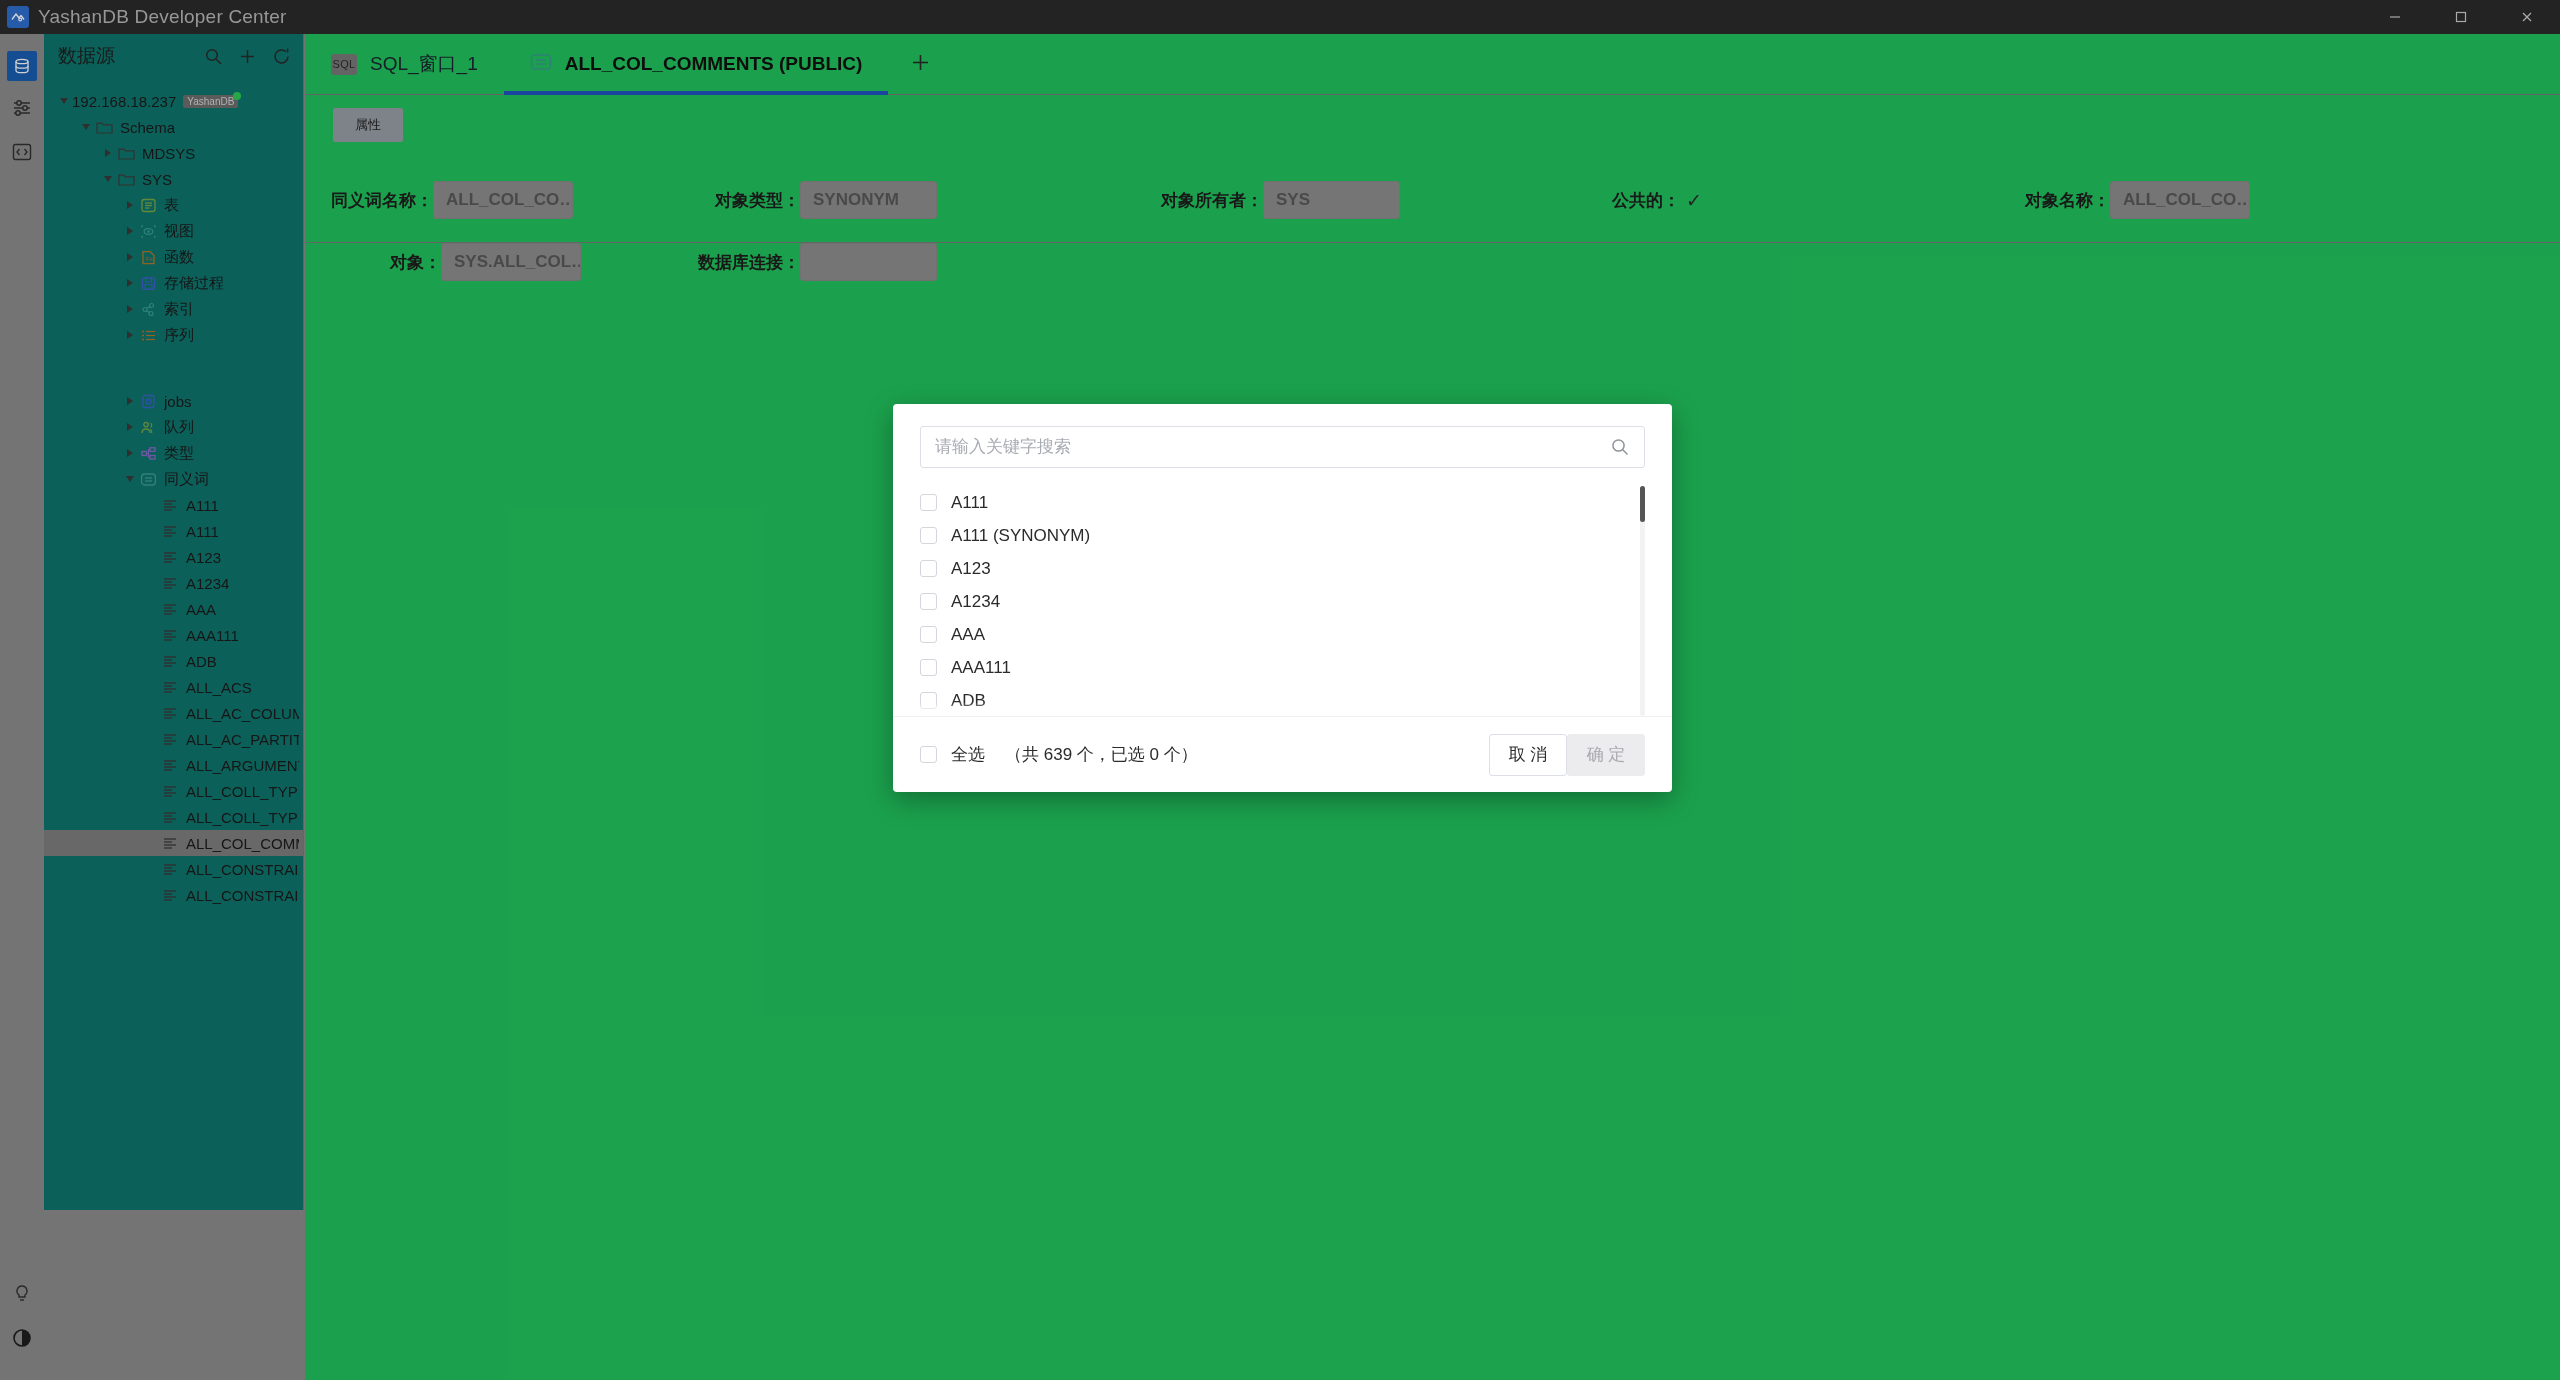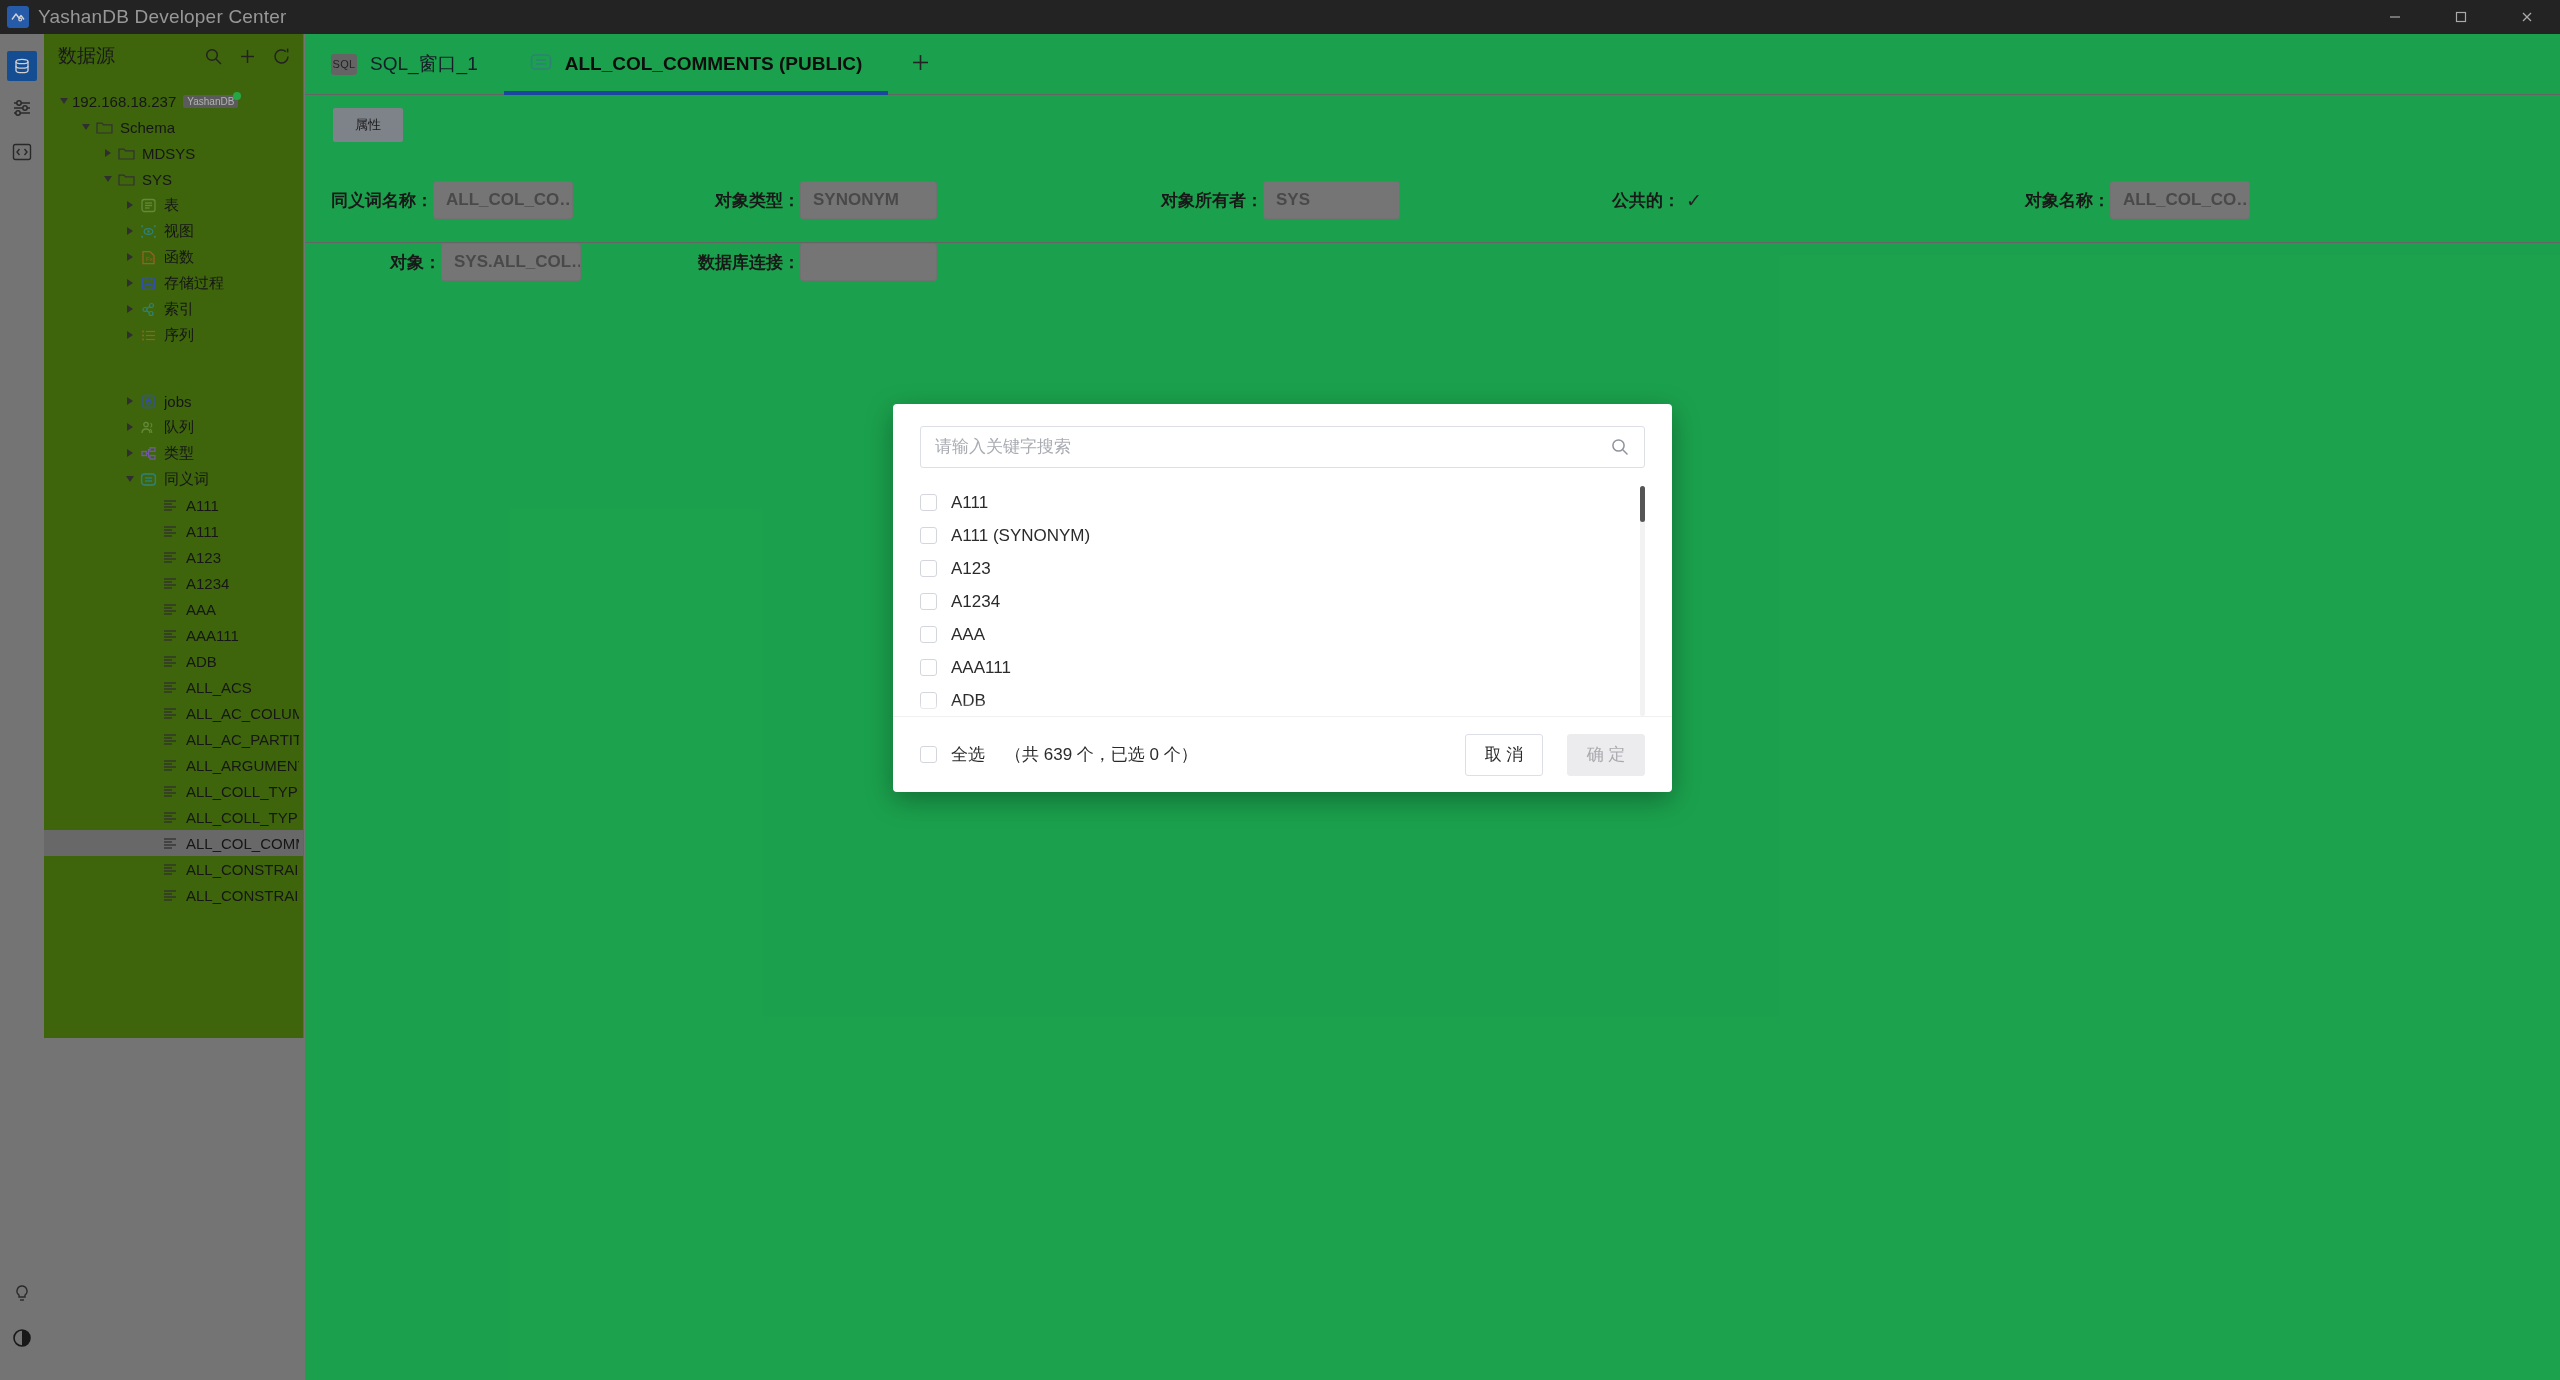--- a/index.html
+++ b/index.html
@@ -43,22 +43,22 @@
     color: #3c3c3c;
   }
   .rail-badge {
     width: 30px; height: 30px; background: #1a5fb4; border-radius: 2px;
     display: flex; align-items: center; justify-content: center;
   }
   .rail-spacer { flex: 1; }
 
   
   .sidebar {
-    position: absolute; top: 34px; left: 44px; width: 260px; height: 1004px;
-    background: #4d7c0f;
+    position: absolute; top: 34px; left: 44px; width: 260px; height: 1176px;
+    background: #0f766e;
     border-right: 1px solid #7b7b7b;
     overflow: hidden;
   }
   .sb-head {
     height: 44px; display: flex; align-items: center; padding: 0 12px 0 14px;
   }
   .sb-title { font-size: 19px; color: #1f1f1f; font-weight: 500; }
   .sb-actions { margin-left: auto; display: flex; gap: 14px; align-items: center; color:#2a2a2a; }
   .sb-actions > span { display:flex; align-items:center; justify-content:center; width:20px; height:20px; }
 
@@ -183,21 +183,21 @@
     border-top: 1px solid #f0f0f0;
   }
   .selall { display: flex; align-items: center; gap: 14px; }
   .selall-label { font-size: 17px; color: #2b2b2b; }
   .count { font-size: 17px; color: #2b2b2b; margin-left: 6px; }
   .foot-sp { flex: 1; }
   .btn {
     min-width: 78px; height: 42px; border-radius: 3px; font-size: 17px;
     display: flex; align-items: center; justify-content: center; padding: 0 18px;
   }
-  .btn.cancel { border: 1px solid #dcdfe6; color: #2b2b2b; background: #fff; margin-right: 24px; }
+  .btn.cancel { border: 1px solid #dcdfe6; color: #2b2b2b; background: #fff; margin-right: 0; }
   .btn.ok { background: #ececee; color: #a9a9ae; border: 1px solid #ececee; }
 </style>
 </head>
 <body>
 
 <div id="root">
 
   <div class="titlebar">
     <span class="tb-logo">
       <svg width="16" height="16" viewBox="0 0 16 16">

